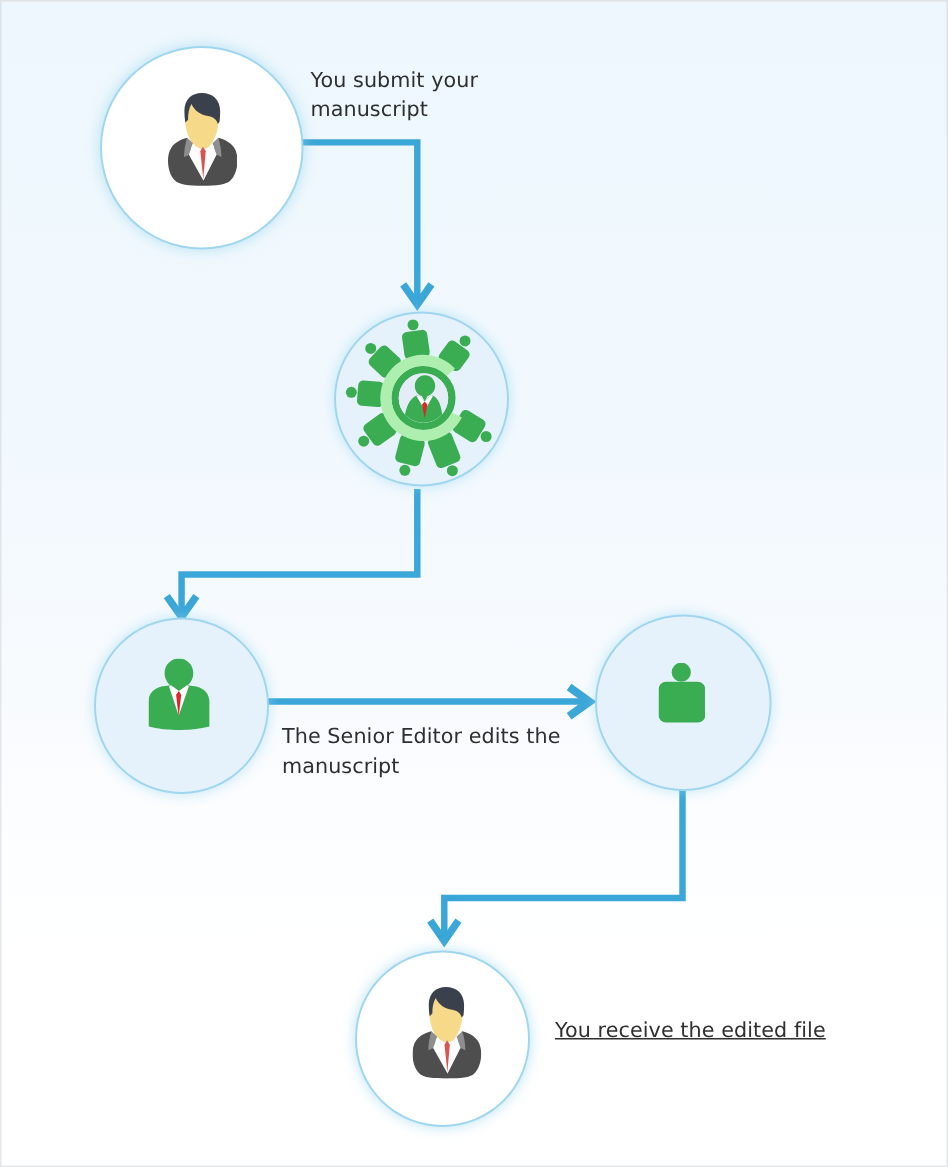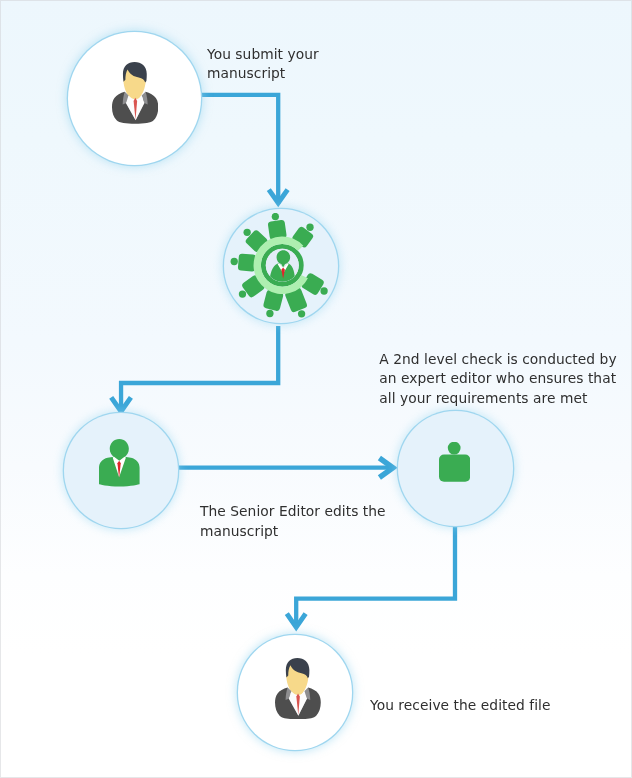--- a/index.html
+++ b/index.html
@@ -170,20 +170,17 @@
    <path d="M77.0,92 L70.0,88.5 L51,126 L51.4,81.5 Z" fill="#8e8e90"></path>
    <path d="M36.0,72.5 C40.0,77.8 45.0,80.5 50.5,80.5 C56.0,80.5 60.5,77.8 64.0,72.5
             L70.0,88.5 L51,126 L30.0,88.5 Z" fill="#fcfcfc"></path>
    <path d="M50.3,77.5 L46.6,84 L50.8,124 L54.3,84 Z" fill="#d9544f"></path>
   </g>
     </svg>
   </div>
 
   <div class="cap" style="left:207px;top:44.5px;">You submit your
 manuscript</div>
-  <div class="cap" style="left:379.3px;top:349.5px;">A 2nd level check is conducted by
-an expert editor who ensures that
-all your requirements are met</div>
-  <div class="cap" style="left:200px;top:482px;margin-top:20px;">The Senior Editor edits the
+  <div class="cap" style="left:188px;top:482px;">The Senior Editor edits the
 manuscript</div>
-  <div class="cap" style="left:370px;top:696px;">You receive the edited file</div>
+  <div class="cap" style="left:370px;top:678px;text-decoration:underline;">You receive the edited file</div>
 
 </div>
 
 </body></html>

